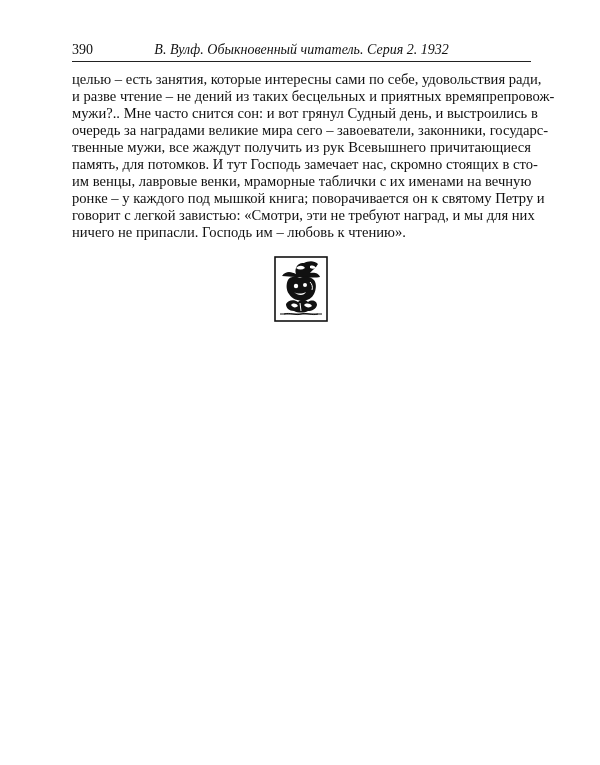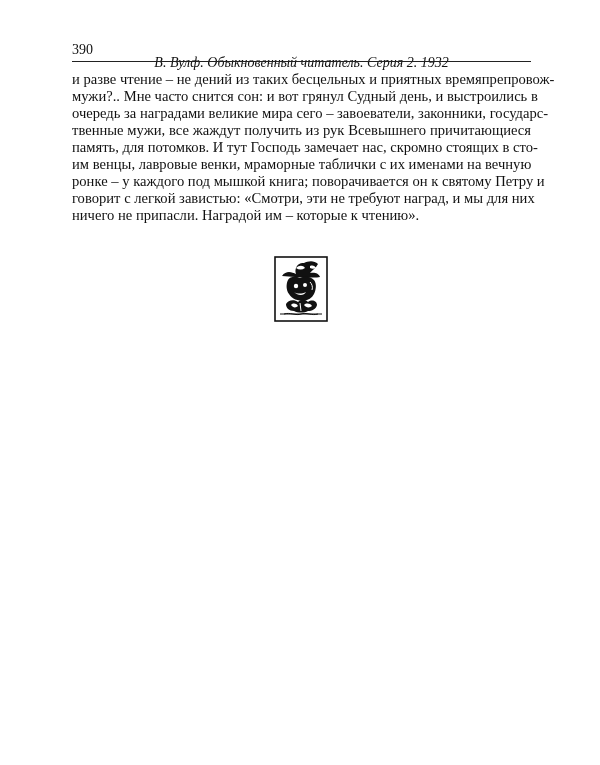--- a/index.html
+++ b/index.html
@@ -1,47 +1,48 @@
 <!DOCTYPE html>
 <html><head>
   <meta charset="utf-8">
   <style>
     html, body { margin: 0; padding: 0; background: #ffffff; }
     body { width: 600px; height: 765px; position: relative; overflow: hidden;
            font-family: "Liberation Serif", "DejaVu Serif", serif; color: #111; }
     .header { position: absolute; left: 72px; top: 41px; width: 459px; height: 18px;
               font-size: 14px; line-height: 18px; }
     .page-num { position: absolute; left: 0; top: 0; }
-    .running-title { position: absolute; left: 0; right: 0; top: 0; text-align: center; font-style: italic; margin-top: 13px; }
+    .running-title { position: absolute; left: 0; right: 0; top: 0; text-align: center; font-style: italic; }
     .rule { position: absolute; left: 72px; top: 61px; width: 459px; height: 0; border-top: 1.3px solid #222; }
     .body-text { position: absolute; left: 72px; top: 71px; width: 459px;
                  font-size: 14.6px; line-height: 17.05px; }
     .line { display: block; text-align: justify; text-align-last: justify; white-space: nowrap; height: 17.05px; }
     .line.last { text-align-last: left; }
     .ornament { position: absolute; left: 274px; top: 256px; width: 54px; height: 66px; }
   </style>
 </head>
 <body>
 
 <div class="header">
   <span class="page-num">390</span>
   <span class="running-title">В. Вулф. Обыкновенный читатель. Серия 2. 1932</span>
 </div>
 <div class="rule"></div>
 
 <div class="body-text">
+  <span class="line">целью – есть занятия, которые интересны сами по себе, удовольствия ради,</span>
   <span class="line">и разве чтение – не дений из таких бесцельных и приятных времяпрепровож-</span>
   <span class="line">мужи?.. Мне часто снится сон: и вот грянул Судный день, и выстроились в</span>
   <span class="line">очередь за наградами великие мира сего – завоеватели, законники, государс-</span>
   <span class="line">твенные мужи, все жаждут получить из рук Всевышнего причитающиеся</span>
   <span class="line">память, для потомков. И тут Господь замечает нас, скромно стоящих в сто-</span>
   <span class="line">им венцы, лавровые венки, мраморные таблички с их именами на вечную</span>
   <span class="line">ронке – у каждого под мышкой книга; поворачивается он к святому Петру и</span>
   <span class="line">говорит с легкой завистью: «Смотри, эти не требуют наград, и мы для них</span>
-  <span class="line last">ничего не припасли. Наградой им – которые к чтению».</span>
+  <span class="line last">ничего не припасли. Господь им – любовь к чтению».</span>
 </div>
 
 <div class="ornament">
   <svg width="54" height="66" viewBox="0 0 54 66" xmlns="http://www.w3.org/2000/svg">
     <rect x="1" y="1" width="52" height="64" fill="#fff" stroke="#111" stroke-width="1.6"></rect>
 
     <path d="M8 20 C12 14 18 16 22 18 C20 12 24 6 30 7 C34 5 40 4 44 8 C42 12 38 14 36 17 C40 16 45 17 46 21 C42 22 38 21 34 22 Z" fill="#111"></path>
     <path d="M22 12 C25 9 29 9 31 12 C28 14 25 14 22 12 Z" fill="#fff"></path>
     <path d="M36 10 C39 9 41 10 42 12 C40 13 38 13 36 12 Z" fill="#fff"></path>
 

